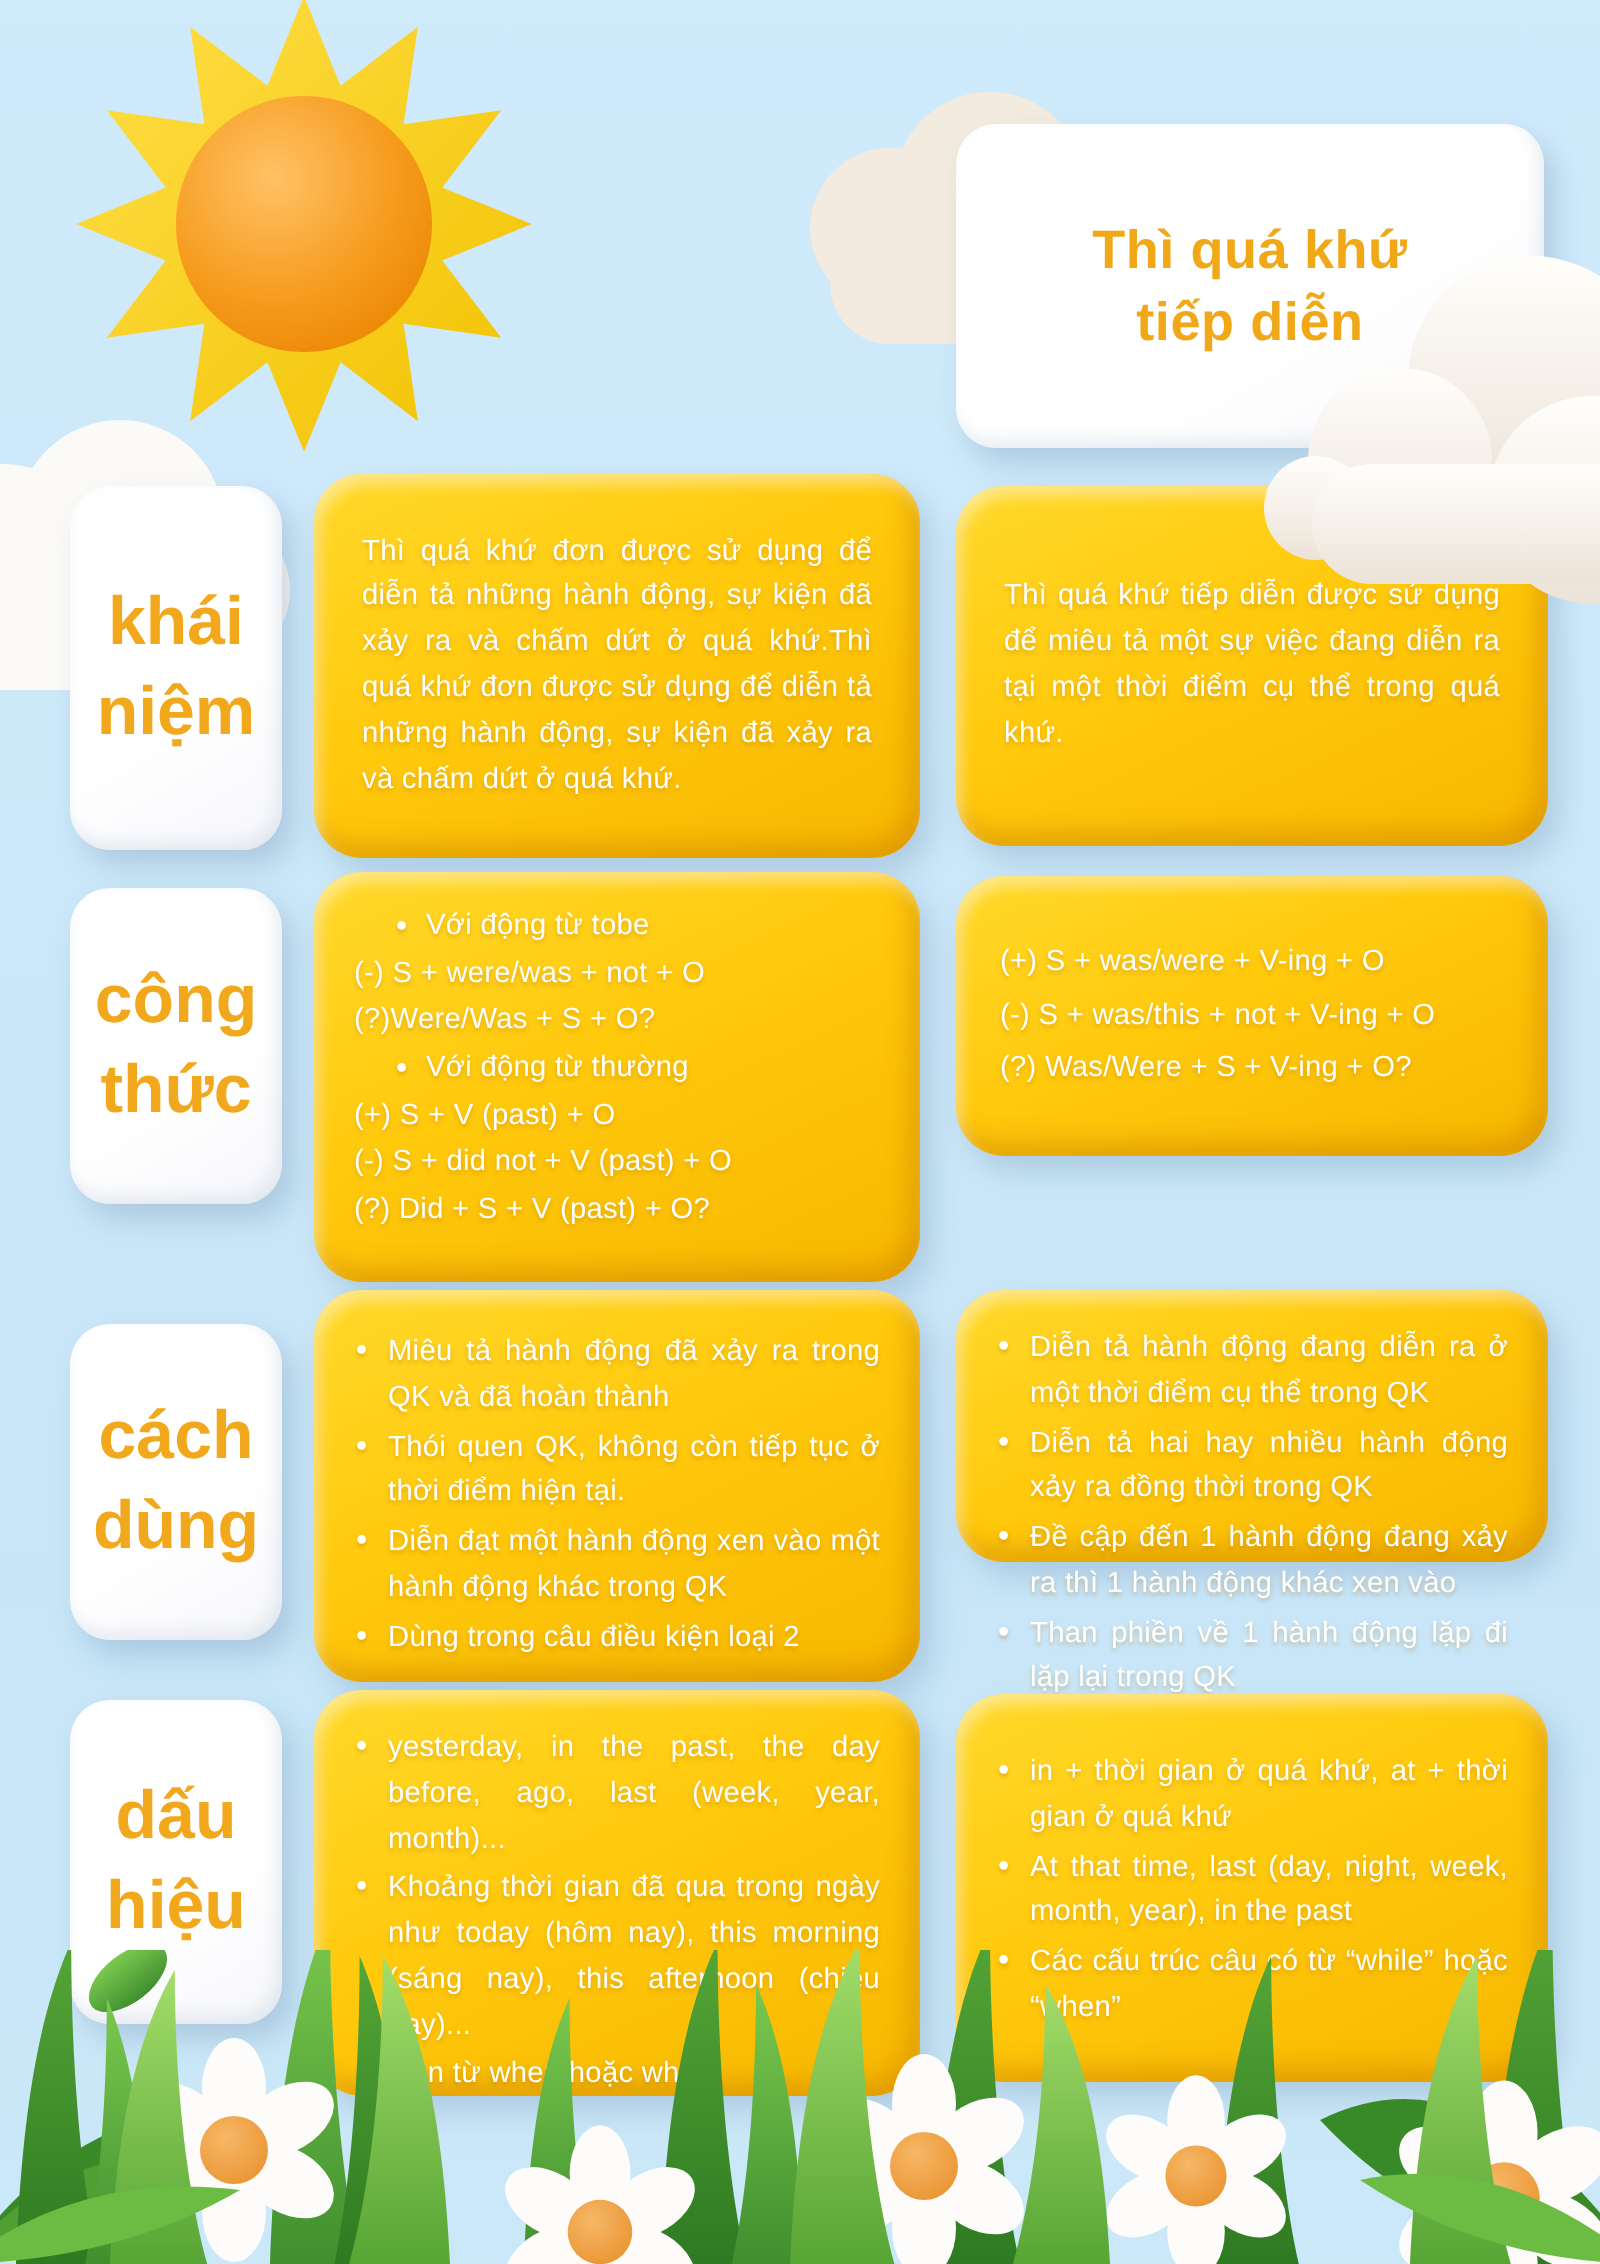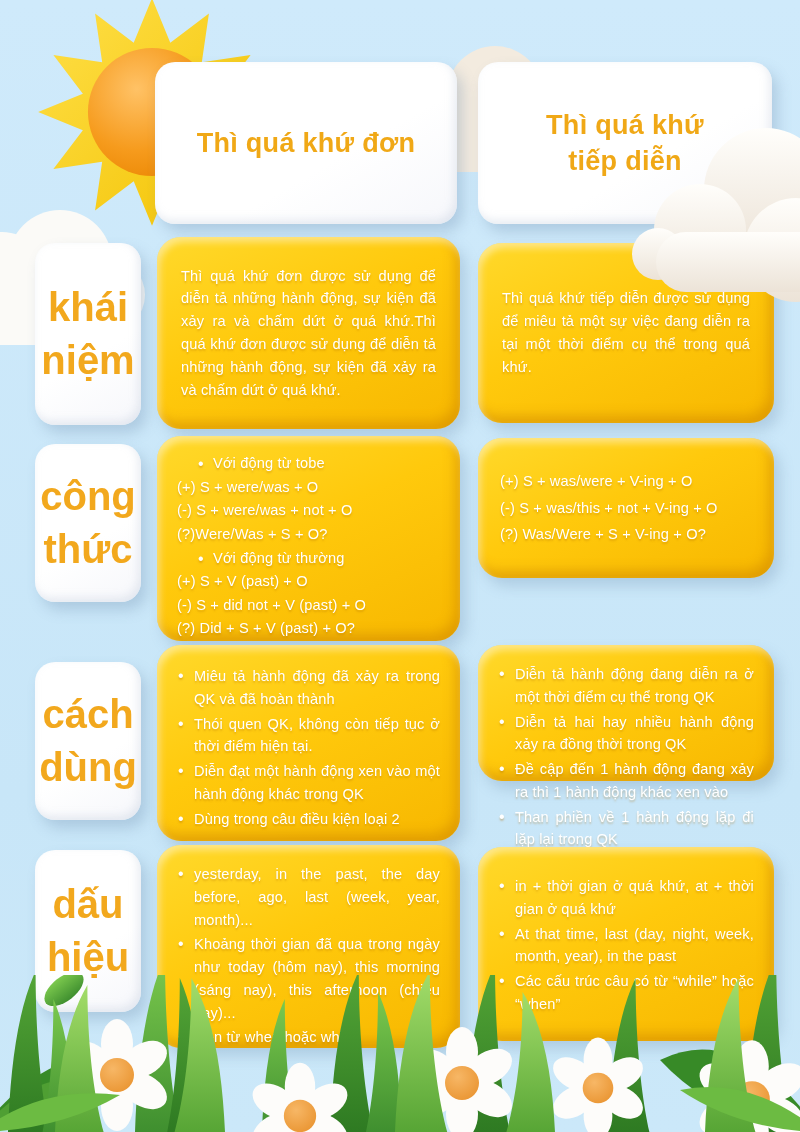--- a/index.html
+++ b/index.html
@@ -13,21 +13,21 @@
     border-radius:20px;
     box-shadow:6px 8px 14px rgba(105,135,170,.30), inset -3px -4px 8px rgba(190,200,218,.35);}
   .yellow-card{background:linear-gradient(155deg,#ffd92b 0%,#ffc90c 45%,#f7b700 100%);
     border-radius:24px;color:#fff;
     box-shadow:6px 8px 14px rgba(105,135,170,.28),
       inset 3px 5px 7px rgba(255,255,255,.45),
       inset -5px -7px 12px rgba(198,124,0,.45);}
   .hdr{display:flex;align-items:center;justify-content:center;text-align:center;
     color:#f0a816;font-weight:700;font-size:27px;line-height:1.35;letter-spacing:.3px;}
   .lbl{display:flex;align-items:center;justify-content:center;text-align:center;
-    color:#f2a81d;font-weight:700;font-size:40px;line-height:1.32;padding:0 8px;}
+    color:#f2a81d;font-weight:700;font-size:34px;line-height:1.32;padding:0 8px;}
   .body-txt{font-weight:400;font-size:14.6px;line-height:1.56;letter-spacing:.15px;
     text-shadow:0 1.5px 2px rgba(175,110,0,.35);}
   .pad{padding:20px 24px;}
   .vcenter{display:flex;flex-direction:column;justify-content:center;}
   .just{text-align:justify;}
   ul.blist{list-style:none;margin:0;padding:0;}
   ul.blist li{position:relative;padding-left:17px;margin:0 0 2px 0;}
   ul.blist li::before{content:"\2022";position:absolute;left:1px;top:-1px;font-size:16px;}
   .fgroup-h{position:relative;padding-left:36px;}
   .fgroup-h::before{content:"\2022";position:absolute;left:21px;top:-1px;font-size:16px;}
@@ -81,23 +81,20 @@
     </defs>
     <g fill="url(#cl)">
       <circle cx="138" cy="68" r="62"></circle>
         <circle cx="72" cy="108" r="46"></circle>
         <circle cx="30" cy="132" r="26"></circle>
       <circle cx="168" cy="128" r="52"></circle>
         <rect x="28" y="110" width="172" height="60" rx="30"></rect>
     </g>
   </svg>
 
-  <div class="card white-card hdr" style="left:155px;top:62px;width:302px;height:162px;padding:0 25px;">
-    <span>Thì quá khứ đơn</span>
-  </div>
   <div class="card white-card hdr" style="left:478px;top:62px;width:294px;height:162px;padding:0 46px;">
     <span>Thì quá khứ tiếp diễn</span>
   </div>
 
   <div class="card white-card lbl" style="left:35px;top:243px;width:106px;height:182px;">
     <span>khái niệm</span>
   </div>
   <div class="card white-card lbl" style="left:35px;top:444px;width:106px;height:158px;">
     <span>công thức</span>
   </div>
@@ -110,21 +107,20 @@
 
   <div class="card yellow-card body-txt pad vcenter just" style="left:157px;top:237px;width:303px;height:192px;">
     <div>Thì quá khứ đơn được sử dụng để diễn tả những hành động, sự kiện đã xảy ra và chấm dứt ở quá khứ.Thì quá khứ đơn được sử dụng để diễn tả những hành động, sự kiện đã xảy ra và chấm dứt ở quá khứ.</div>
   </div>
   <div class="card yellow-card body-txt pad vcenter just" style="left:478px;top:243px;width:296px;height:180px;">
     <div>Thì quá khứ tiếp diễn được sử dụng để miêu tả một sự việc đang diễn ra tại một thời điểm cụ thể trong quá khứ.</div>
   </div>
 
   <div class="card yellow-card body-txt" style="left:157px;top:436px;width:303px;height:205px;padding:16px 20px;line-height:1.62;">
     <div class="fgroup-h">Với động từ tobe</div>
-    <div class="fline">(+) S + were/was + O</div>
     <div class="fline">(-) S + were/was + not + O</div>
     <div class="fline">(?)Were/Was + S + O?</div>
     <div class="fgroup-h">Với động từ thường</div>
     <div class="fline">(+) S + V (past) + O</div>
     <div class="fline">(-) S + did not + V (past) + O</div>
     <div class="fline">(?) Did + S + V (past) + O?</div>
   </div>
   <div class="card yellow-card body-txt vcenter" style="left:478px;top:438px;width:296px;height:140px;padding:16px 22px;line-height:1.85;">
     <div class="fline">(+) S + was/were + V-ing + O</div>
     <div class="fline">(-) S + was/this + not + V-ing + O</div>

